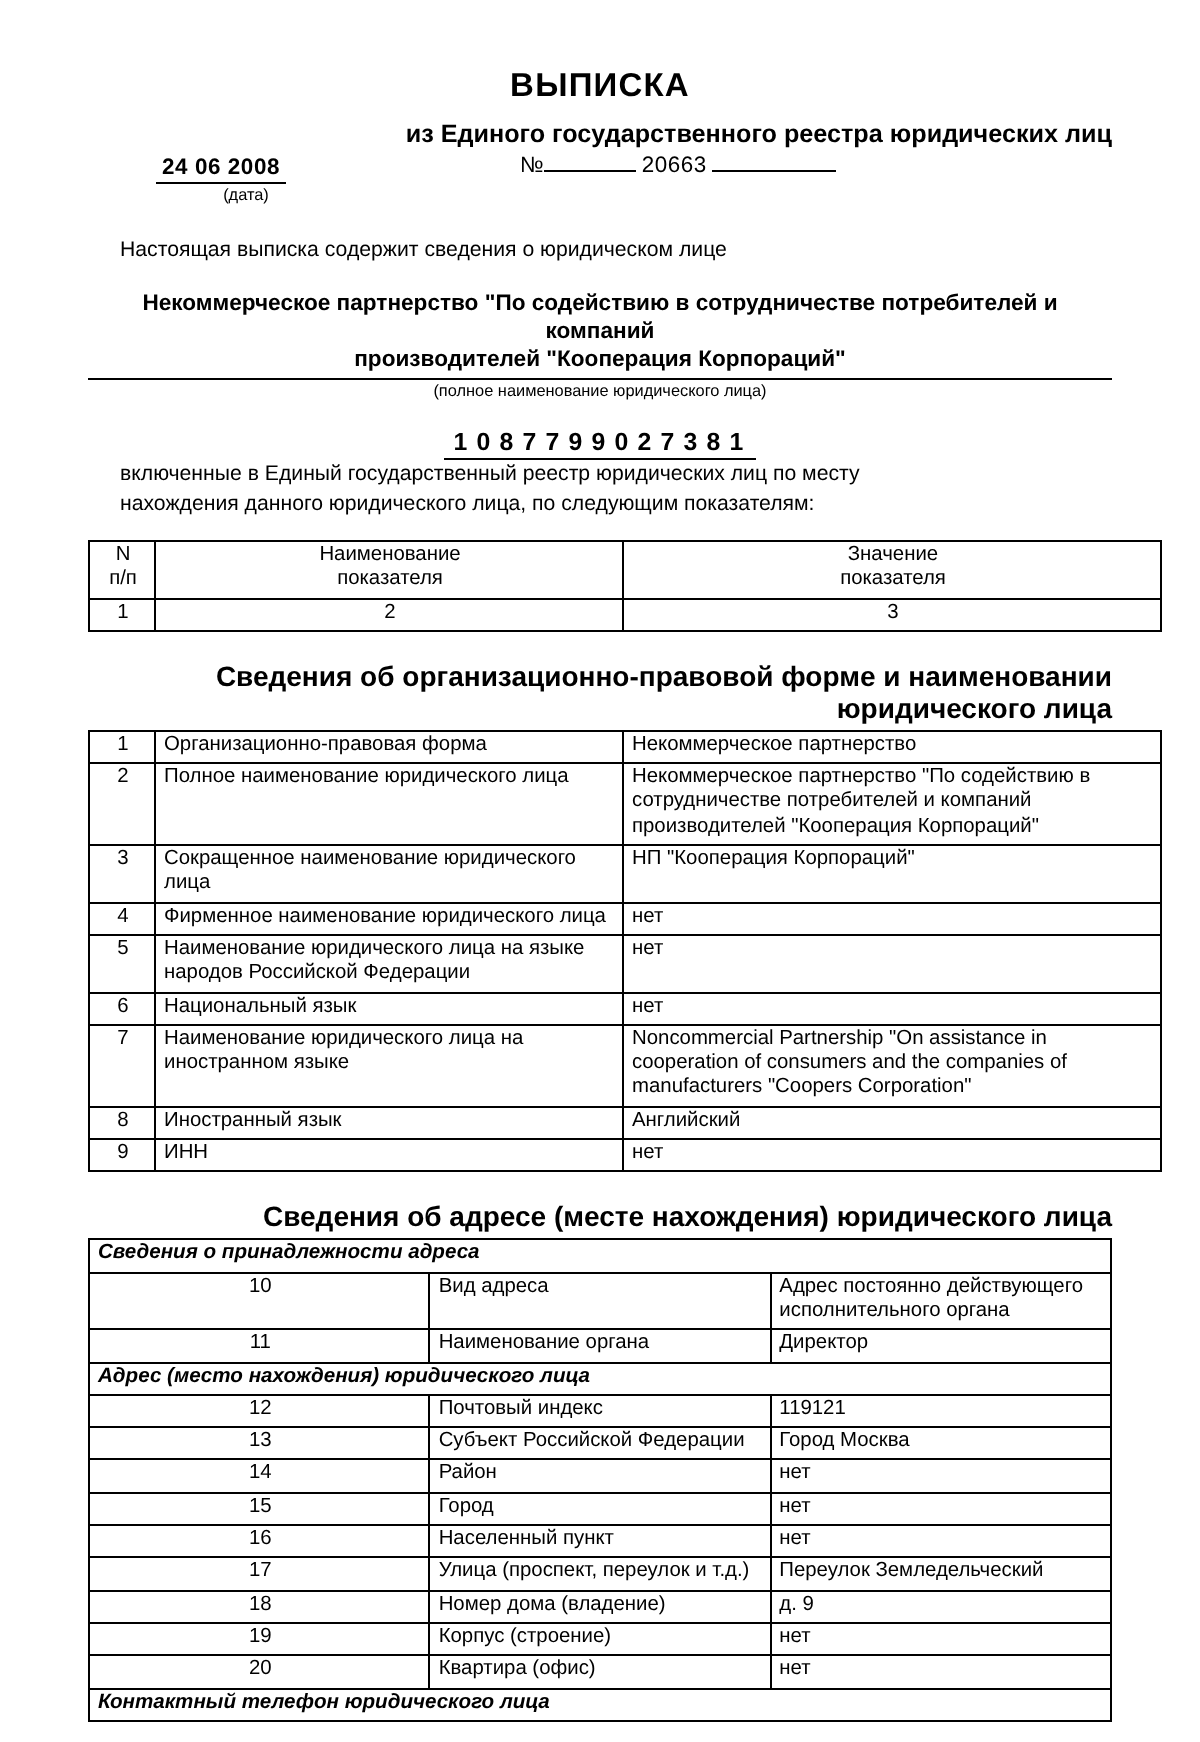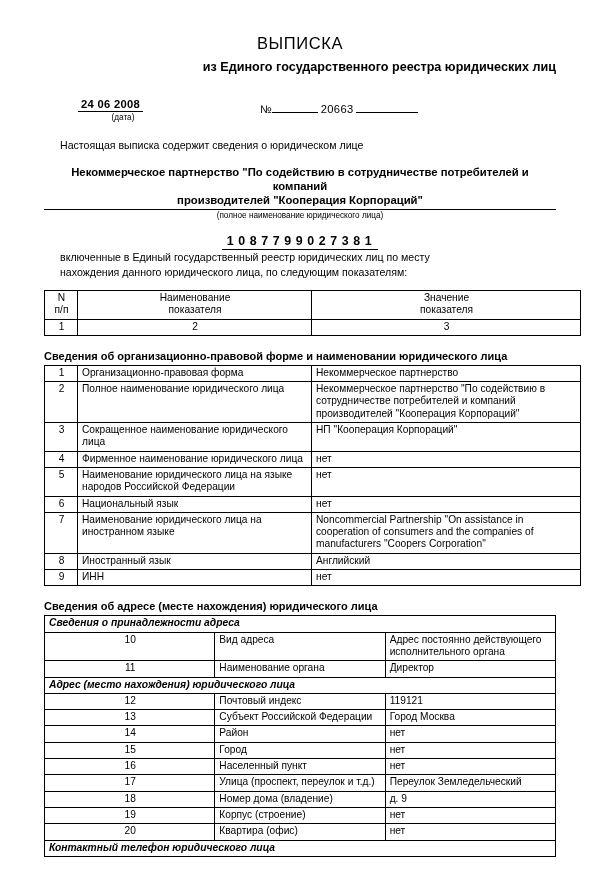--- a/index.html
+++ b/index.html
@@ -20,36 +20,35 @@
     width: 600px;
     height: 871px;
     box-sizing: border-box;
     padding: 0 44px;
   }
 
   
   .doc-title {
     text-align: center;
     font-size: 16.5px;
-    font-weight: normal;
+    font-weight: bold;
     letter-spacing: 0.6px;
     margin: 34px 0 0 0;
   }
   .doc-subtitle {
     text-align: right;
     font-size: 12.6px;
     font-weight: bold;
     margin: 7px 0 0 0;
   }
 
   
   .meta-row {
-    margin-top: 20px;
     display: flex;
-    align-items: center;
+    align-items: flex-start;
     padding-left: 34px;
   }
   .meta-date-wrap {
     width: 150px;
     text-align: left;
   }
   .meta-date {
     display: inline-block;
     font-size: 11.2px;
     font-weight: bold;
@@ -167,23 +166,23 @@
   
   .subsec-head td {
     font-weight: bold;
     font-style: italic;
     font-size: 10.3px;
     padding: 2px 3px 3px 3px;
     margin-left: 28px;
   }
   
   .sec-title-float {
-    text-align: left;
-    font-weight: bold;
-    font-size: 11px;
+    text-align: right;
+    font-weight: bold;
+    font-size: 14px;
     padding-bottom: 3px;
   }
 </style>
 </head>
 <body>
 
 <div class="page">
 
   <div class="doc-title">ВЫПИСКА</div>
   <div class="doc-subtitle">из Единого государственного реестра юридических лиц</div>

